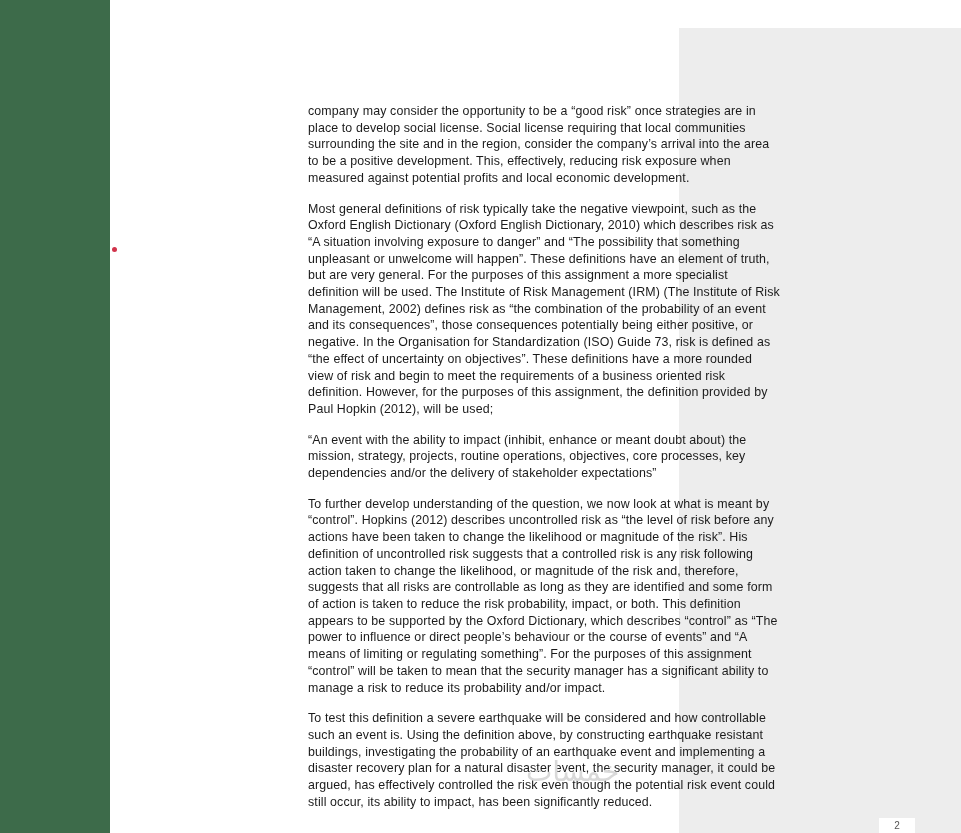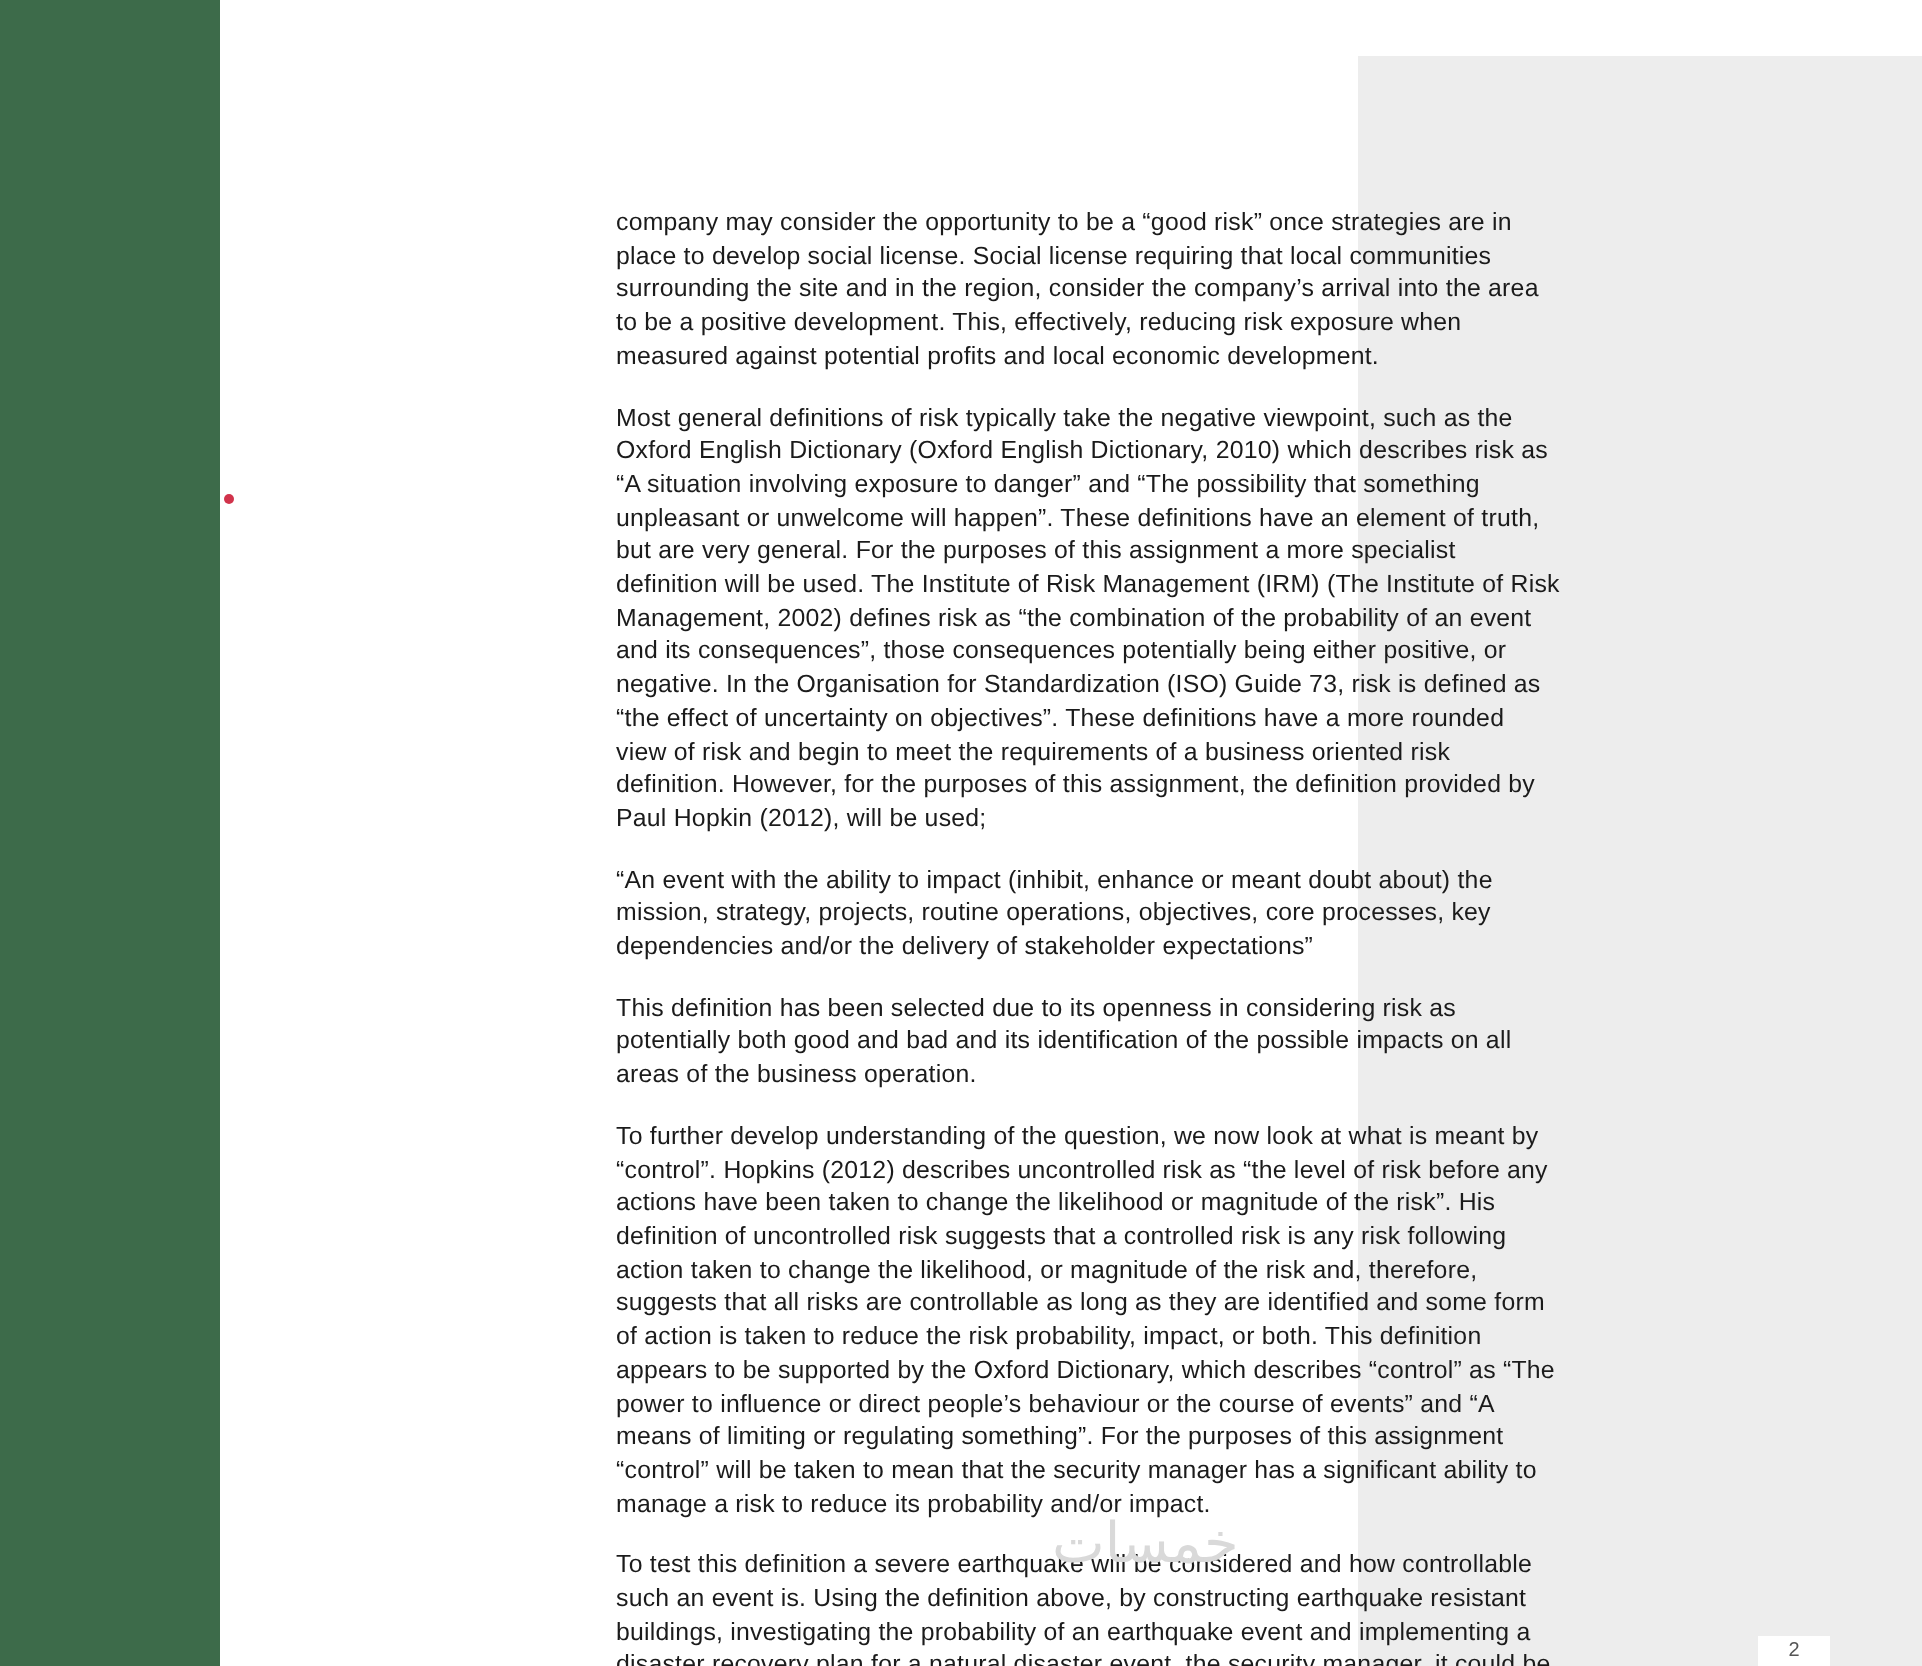--- a/index.html
+++ b/index.html
@@ -120,21 +120,20 @@
   <div class="right-panel-top"></div>
   <div class="right-panel"></div>
 
   <div class="page-sheet">
     <div class="red-marker"></div>
 
     <div class="doc-body">
       <p class="para">company may consider the opportunity to be a “good risk” once strategies are in place to develop social license. Social license requiring that local communities surrounding the site and in the region, consider the company’s arrival into the area to be a positive development. This, effectively, reducing risk exposure when measured against potential profits and local economic development.</p>
       <p class="para">Most general definitions of risk typically take the negative viewpoint, such as the Oxford English Dictionary (Oxford English Dictionary, 2010) which describes risk as “A situation involving exposure to danger” and “The possibility that something unpleasant or unwelcome will happen”. These definitions have an element of truth, but are very general. For the purposes of this assignment a more specialist definition will be used. The Institute of Risk Management (IRM) (The Institute of Risk Management, 2002) defines risk as “the combination of the probability of an event and its consequences”, those consequences potentially being either positive, or negative. In the Organisation for Standardization (ISO) Guide 73, risk is defined as “the effect of uncertainty on objectives”. These definitions have a more rounded view of risk and begin to meet the requirements of a business oriented risk definition. However, for the purposes of this assignment, the definition provided by Paul Hopkin (2012), will be used;</p>
       <p class="para">“An event with the ability to impact (inhibit, enhance or meant doubt about) the mission, strategy, projects, routine operations, objectives, core processes, key dependencies and/or the delivery of stakeholder expectations”</p>
-      <p class="para">This definition has been selected due to its openness in considering risk as potentially both good and bad and its identification of the possible impacts on all areas of the business operation.</p>
       <p class="para">To further develop understanding of the question, we now look at what is meant by “control”. Hopkins (2012) describes uncontrolled risk as “the level of risk before any actions have been taken to change the likelihood or magnitude of the risk”. His definition of uncontrolled risk suggests that a controlled risk is any risk following action taken to change the likelihood, or magnitude of the risk and, therefore, suggests that all risks are controllable as long as they are identified and some form of action is taken to reduce the risk probability, impact, or both. This definition appears to be supported by the Oxford Dictionary, which describes “control” as “The power to influence or direct people’s behaviour or the course of events” and “A means of limiting or regulating something”. For the purposes of this assignment “control” will be taken to mean that the security manager has a significant ability to manage a risk to reduce its probability and/or impact.</p>
       <p class="para">To test this definition a severe earthquake will be considered and how controllable such an event is. Using the definition above, by constructing earthquake resistant buildings, investigating the probability of an earthquake event and implementing a disaster recovery plan for a natural disaster event, the security manager, it could be argued, has effectively controlled the risk even though the potential risk event could still occur, its ability to impact, has been significantly reduced.</p>
     </div>
 
     <div class="watermark">خمسات</div>
   </div>
 
   <div class="page-number-box">2</div>
 
 </div>

